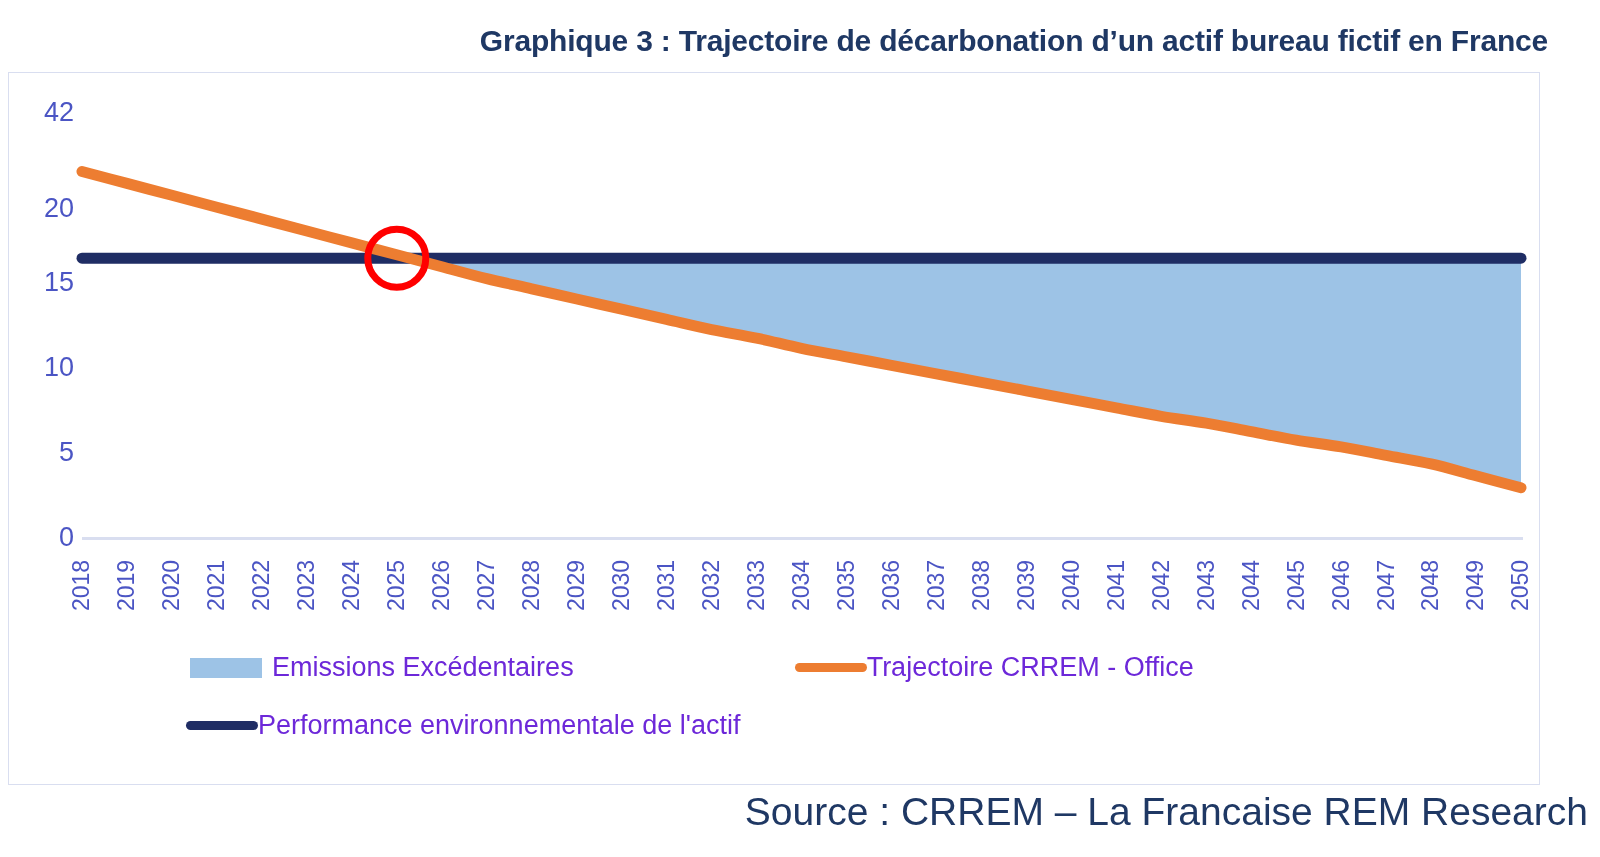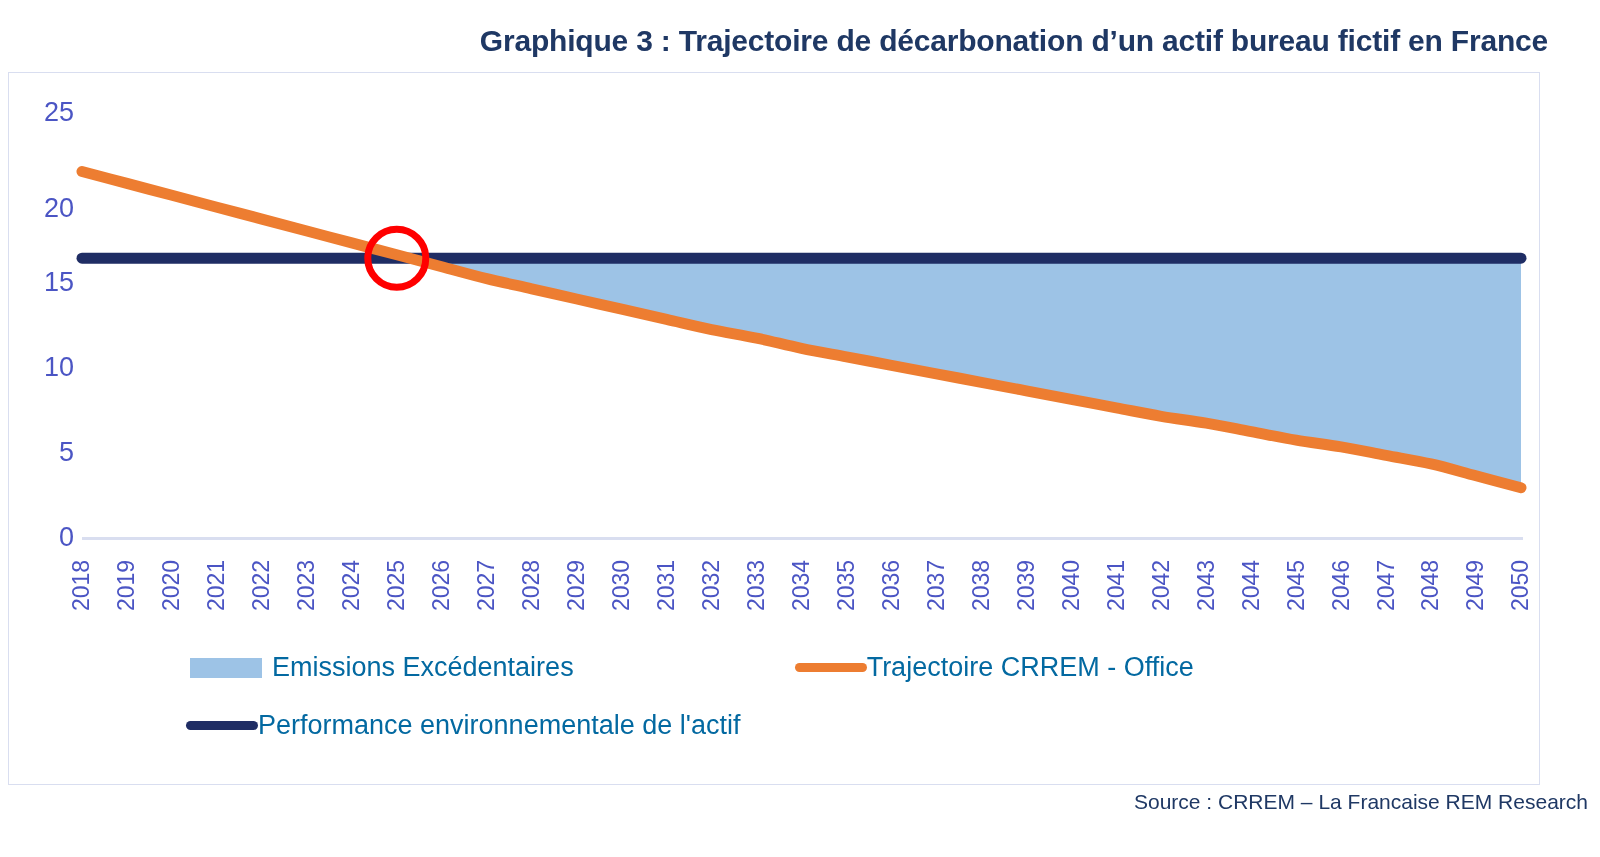--- a/index.html
+++ b/index.html
@@ -98,21 +98,21 @@
     left:0;width:1400px;
     display:flex;
     align-items:center;
   }
   .legend-row.row1{top:12px;}
   .legend-row.row2{top:70px;}
 
   .legend-item{display:flex;align-items:center;}
   .legend-label{
     font-size:27px;
-    color:#0369a1;
+    color:#6d28d9;
     font-family:"Liberation Sans", sans-serif;
     white-space:nowrap;
   }
   .swatch-area{
     width:72px;height:20px;
     background:#9DC3E6;
     margin-right:10px;
   }
   .swatch-line-orange{
     width:72px;height:9px;border-radius:5px;
@@ -125,42 +125,42 @@
   .swatch-circle{
     width:38px;height:38px;border-radius:50%;
     border:4px solid #FF0000;
     box-sizing:border-box;
   }
 
   
   .source{
     position:absolute;
     right:12px;top:790px;
-    font-size:21px;
+    font-size:39px;
     color:#1F3864;
     font-family:"Liberation Sans", sans-serif;
     white-space:nowrap;
   }
 </style>
 </head>
 <body>
 
 <div id="root">
 
   <div class="chart-title">Graphique 3 : Trajectoire de décarbonation d’un actif bureau fictif en France</div>
 
   <div class="chart-frame"></div>
 
   <div class="y-labels" id="yLabels">
       <div class="y-tick" style="top: 537px;">0</div>
       <div class="y-tick" style="top: 452px;">5</div>
       <div class="y-tick" style="top: 367px;">10</div>
       <div class="y-tick" style="top: 282px;">15</div>
       <div class="y-tick" style="top: 208px;">20</div>
-      <div class="y-tick" style="top: 112px;">25</div>
+      <div class="y-tick" style="top: 112px;">42</div>
     </div>
 
   <div class="plot-area">
     <svg class="plot-svg" id="plotSvg" viewBox="0 0 1439 425" preserveAspectRatio="none">
         <path d="M 314.78 142.80 C 322.28 144.78, 344.76 150.73, 359.75 154.70 C 374.74 158.67, 389.73 162.92, 404.72 166.60 C 419.71 170.28, 434.70 173.40, 449.69 176.80 C 464.68 180.20, 479.67 183.60, 494.66 187.00 C 509.65 190.40, 524.64 193.80, 539.63 197.20 C 554.61 200.60, 569.60 204.00, 584.59 207.40 C 599.58 210.80, 614.57 214.48, 629.56 217.60 C 644.55 220.72, 659.54 222.98, 674.53 226.10 C 689.52 229.22, 704.51 233.18, 719.50 236.30 C 734.49 239.42, 749.48 241.97, 764.47 244.80 C 779.46 247.63, 794.45 250.47, 809.44 253.30 C 824.43 256.13, 839.42 258.97, 854.41 261.80 C 869.40 264.63, 884.39 267.47, 899.38 270.30 C 914.36 273.13, 929.35 275.97, 944.34 278.80 C 959.33 281.63, 974.32 284.47, 989.31 287.30 C 1004.30 290.13, 1019.29 292.97, 1034.28 295.80 C 1049.27 298.63, 1064.26 301.75, 1079.25 304.30 C 1094.24 306.85, 1109.23 308.55, 1124.22 311.10 C 1139.21 313.65, 1154.20 316.77, 1169.19 319.60 C 1184.18 322.43, 1199.17 325.55, 1214.16 328.10 C 1229.15 330.65, 1244.14 332.35, 1259.13 334.90 C 1274.11 337.45, 1289.10 340.57, 1304.09 343.40 C 1319.08 346.23, 1334.07 348.50, 1349.06 351.90 C 1364.05 355.30, 1379.04 359.83, 1394.03 363.80 C 1409.02 367.77, 1431.51 373.72, 1439.00 375.70 L 1439.00 146.20 L 314.78 146.20 Z" fill="#9DC3E6" stroke="none"></path>
         <path d="M 0.00 146.20 C 7.49 146.20, 29.98 146.20, 44.97 146.20 C 59.96 146.20, 74.95 146.20, 89.94 146.20 C 104.93 146.20, 119.92 146.20, 134.91 146.20 C 149.90 146.20, 164.89 146.20, 179.88 146.20 C 194.86 146.20, 209.85 146.20, 224.84 146.20 C 239.83 146.20, 254.82 146.20, 269.81 146.20 C 284.80 146.20, 299.79 146.20, 314.78 146.20 C 329.77 146.20, 344.76 146.20, 359.75 146.20 C 374.74 146.20, 389.73 146.20, 404.72 146.20 C 419.71 146.20, 434.70 146.20, 449.69 146.20 C 464.68 146.20, 479.67 146.20, 494.66 146.20 C 509.65 146.20, 524.64 146.20, 539.63 146.20 C 554.61 146.20, 569.60 146.20, 584.59 146.20 C 599.58 146.20, 614.57 146.20, 629.56 146.20 C 644.55 146.20, 659.54 146.20, 674.53 146.20 C 689.52 146.20, 704.51 146.20, 719.50 146.20 C 734.49 146.20, 749.48 146.20, 764.47 146.20 C 779.46 146.20, 794.45 146.20, 809.44 146.20 C 824.43 146.20, 839.42 146.20, 854.41 146.20 C 869.40 146.20, 884.39 146.20, 899.38 146.20 C 914.36 146.20, 929.35 146.20, 944.34 146.20 C 959.33 146.20, 974.32 146.20, 989.31 146.20 C 1004.30 146.20, 1019.29 146.20, 1034.28 146.20 C 1049.27 146.20, 1064.26 146.20, 1079.25 146.20 C 1094.24 146.20, 1109.23 146.20, 1124.22 146.20 C 1139.21 146.20, 1154.20 146.20, 1169.19 146.20 C 1184.18 146.20, 1199.17 146.20, 1214.16 146.20 C 1229.15 146.20, 1244.14 146.20, 1259.13 146.20 C 1274.11 146.20, 1289.10 146.20, 1304.09 146.20 C 1319.08 146.20, 1334.07 146.20, 1349.06 146.20 C 1364.05 146.20, 1379.04 146.20, 1394.03 146.20 C 1409.02 146.20, 1431.51 146.20, 1439.00 146.20" fill="none" stroke="#1F2D64" stroke-width="11" stroke-linecap="round"></path>
         <path d="M 0.00 59.50 C 7.49 61.48, 29.98 67.43, 44.97 71.40 C 59.96 75.37, 74.95 79.33, 89.94 83.30 C 104.93 87.27, 119.92 91.23, 134.91 95.20 C 149.90 99.17, 164.89 103.13, 179.88 107.10 C 194.86 111.07, 209.85 115.03, 224.84 119.00 C 239.83 122.97, 254.82 126.93, 269.81 130.90 C 284.80 134.87, 299.79 138.83, 314.78 142.80 C 329.77 146.77, 344.76 150.73, 359.75 154.70 C 374.74 158.67, 389.73 162.92, 404.72 166.60 C 419.71 170.28, 434.70 173.40, 449.69 176.80 C 464.68 180.20, 479.67 183.60, 494.66 187.00 C 509.65 190.40, 524.64 193.80, 539.63 197.20 C 554.61 200.60, 569.60 204.00, 584.59 207.40 C 599.58 210.80, 614.57 214.48, 629.56 217.60 C 644.55 220.72, 659.54 222.98, 674.53 226.10 C 689.52 229.22, 704.51 233.18, 719.50 236.30 C 734.49 239.42, 749.48 241.97, 764.47 244.80 C 779.46 247.63, 794.45 250.47, 809.44 253.30 C 824.43 256.13, 839.42 258.97, 854.41 261.80 C 869.40 264.63, 884.39 267.47, 899.38 270.30 C 914.36 273.13, 929.35 275.97, 944.34 278.80 C 959.33 281.63, 974.32 284.47, 989.31 287.30 C 1004.30 290.13, 1019.29 292.97, 1034.28 295.80 C 1049.27 298.63, 1064.26 301.75, 1079.25 304.30 C 1094.24 306.85, 1109.23 308.55, 1124.22 311.10 C 1139.21 313.65, 1154.20 316.77, 1169.19 319.60 C 1184.18 322.43, 1199.17 325.55, 1214.16 328.10 C 1229.15 330.65, 1244.14 332.35, 1259.13 334.90 C 1274.11 337.45, 1289.10 340.57, 1304.09 343.40 C 1319.08 346.23, 1334.07 348.50, 1349.06 351.90 C 1364.05 355.30, 1379.04 359.83, 1394.03 363.80 C 1409.02 367.77, 1431.51 373.72, 1439.00 375.70" fill="none" stroke="#ED7D31" stroke-width="11" stroke-linecap="round"></path>
         <circle cx="314.78" cy="146.20" r="29" fill="none" stroke="#FF0000" stroke-width="7"></circle>
       </svg>
   </div>

